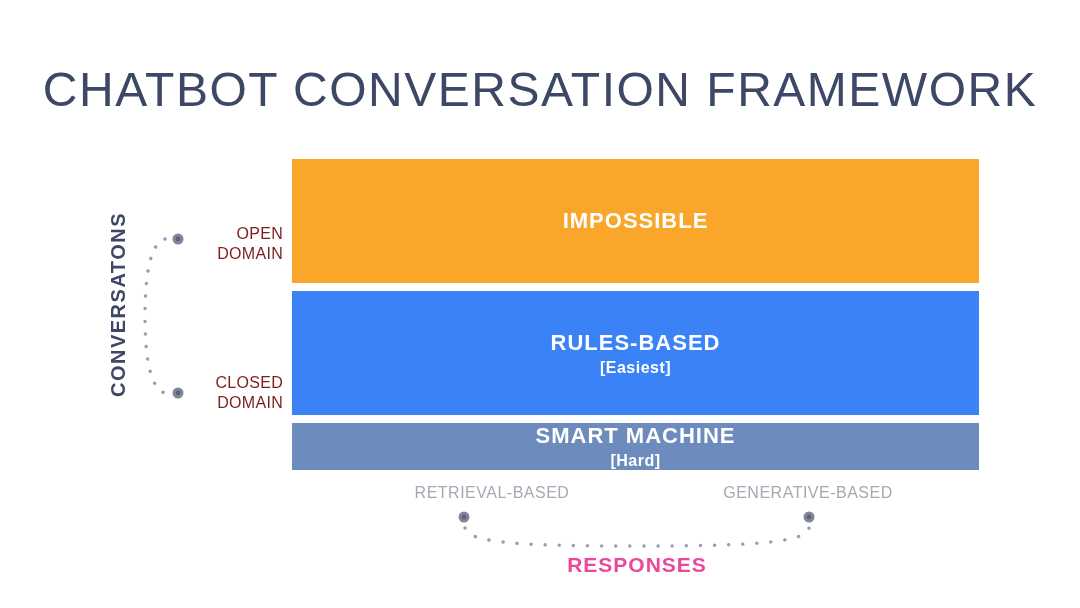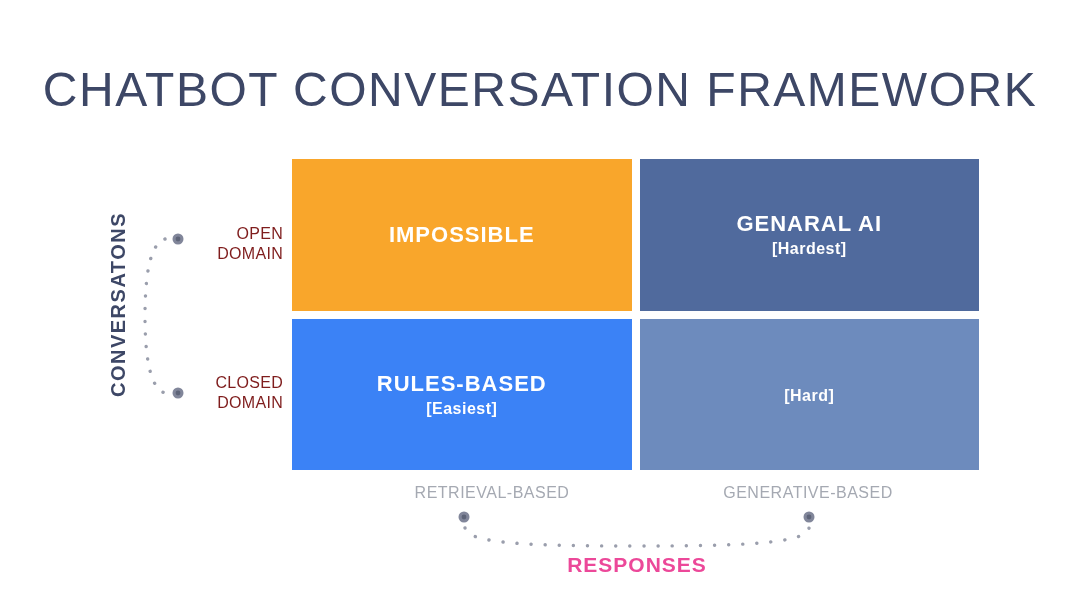--- a/index.html
+++ b/index.html
@@ -29,21 +29,21 @@
   }
 
   
   .grid {
     position: absolute;
     left: 292px;
     top: 159px;
     width: 687px;
     height: 311px;
     display: grid;
-    grid-template-columns: 1fr 1fr;
+    grid-template-columns: 1fr;
     grid-template-rows: 1fr 1fr;
     gap: 8px;
   }
   .quadrant {
     display: flex;
     flex-direction: column;
     align-items: center;
     justify-content: center;
     color: #ffffff;
     text-align: center;
@@ -147,29 +147,26 @@
     <circle cx="53" cy="14" r="2.4" fill="#5E6478"></circle>
     <circle cx="53" cy="168" r="5.5" fill="#81869A"></circle>
     <circle cx="53" cy="168" r="2.4" fill="#5E6478"></circle>
   </svg>
 
   <div class="grid">
     <div class="quadrant" style="background: rgb(249, 166, 43);">
       <div class="q-label">IMPOSSIBLE</div>
 
     </div>
-    <div class="quadrant" style="background: rgb(80, 106, 157);">
-      <div class="q-label">GENARAL AI</div>
-      <div class="q-sub">[Hardest]</div>
-    </div>
     <div class="quadrant" style="background: #3b82f6;">
       <div class="q-label">RULES-BASED</div>
       <div class="q-sub">[Easiest]</div>
     </div>
     <div class="quadrant" style="background: rgb(109, 139, 189);">
+      <div class="q-label">SMART MACHINE</div>
       <div class="q-sub">[Hard]</div>
     </div>
   </div>
 
   <div class="x-tick left">RETRIEVAL-BASED</div>
   <div class="x-tick right">GENERATIVE-BASED</div>
 
   <svg class="bottom-arc" width="385" height="60" viewBox="0 0 385 60">
     <path d="M 20 25 C 22 41 90 43 191 43 C 292 43 362 41 364 25" fill="none" stroke-width="3.4" stroke-linecap="round" stroke-dasharray="0.1 14" stroke="#9A9EAC"></path>
     <circle cx="19" cy="14" r="5.5" fill="#81869A"></circle>

